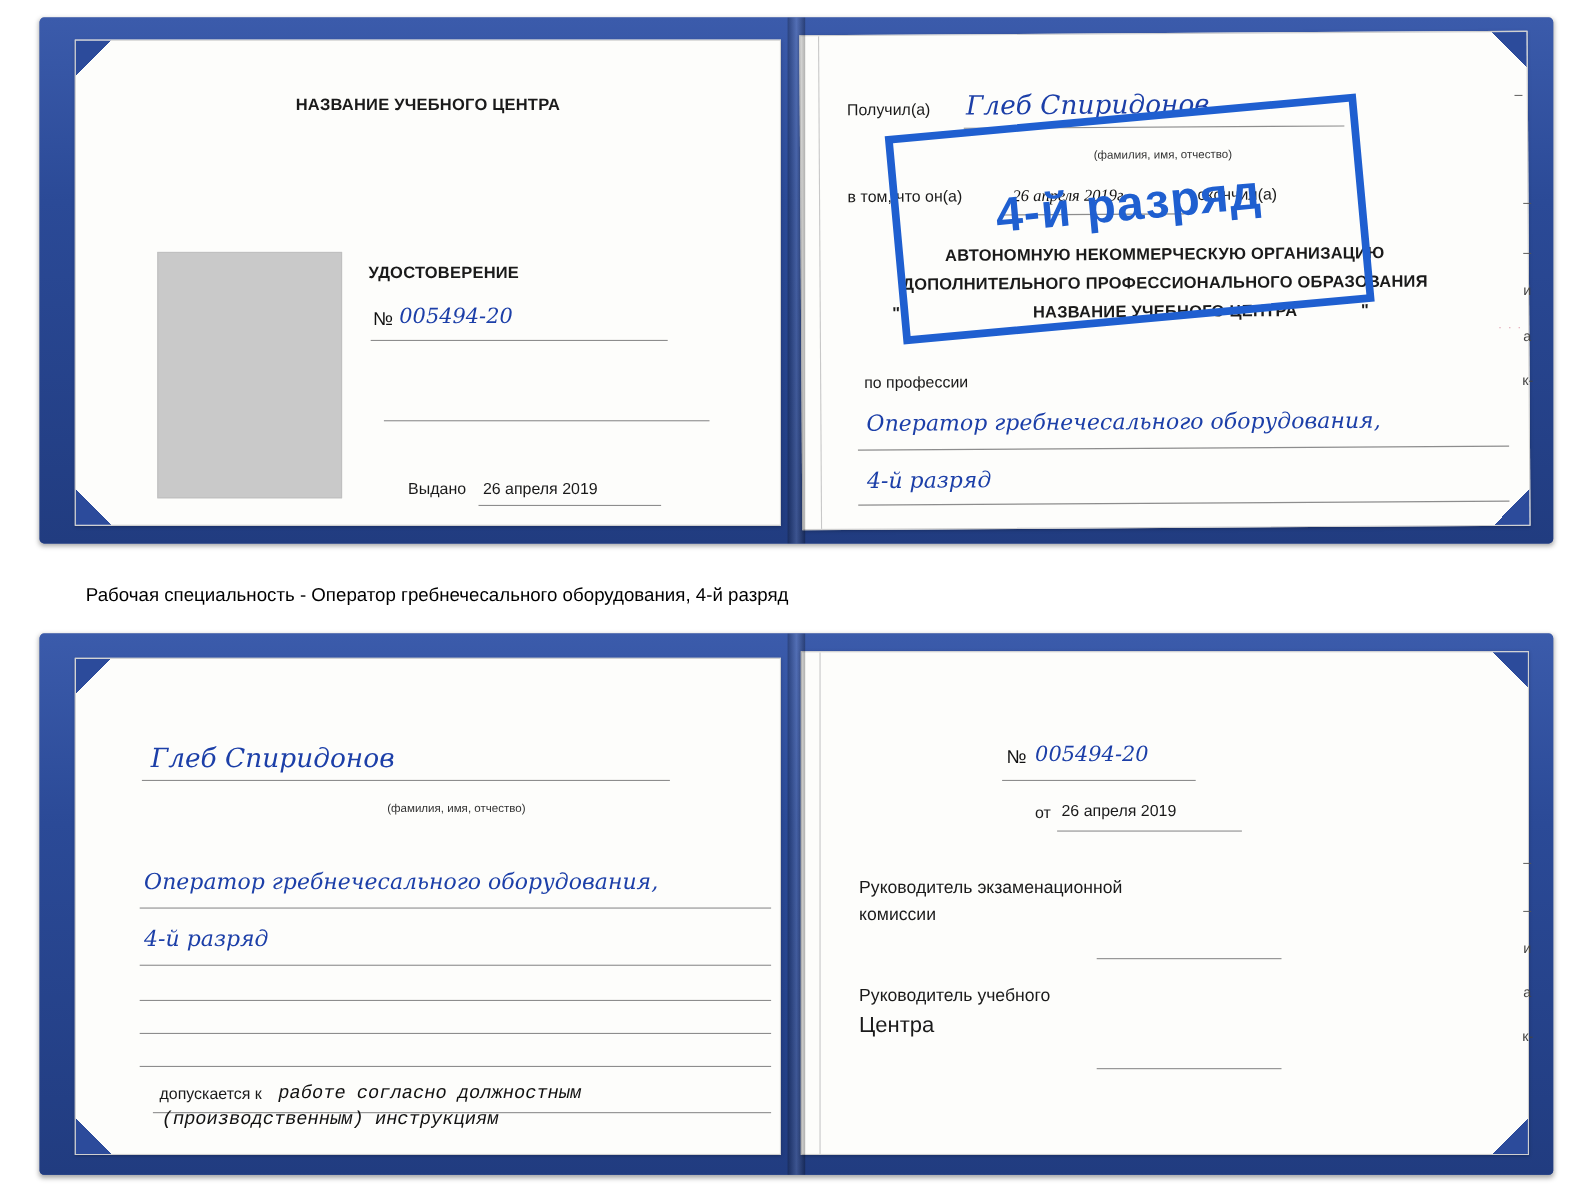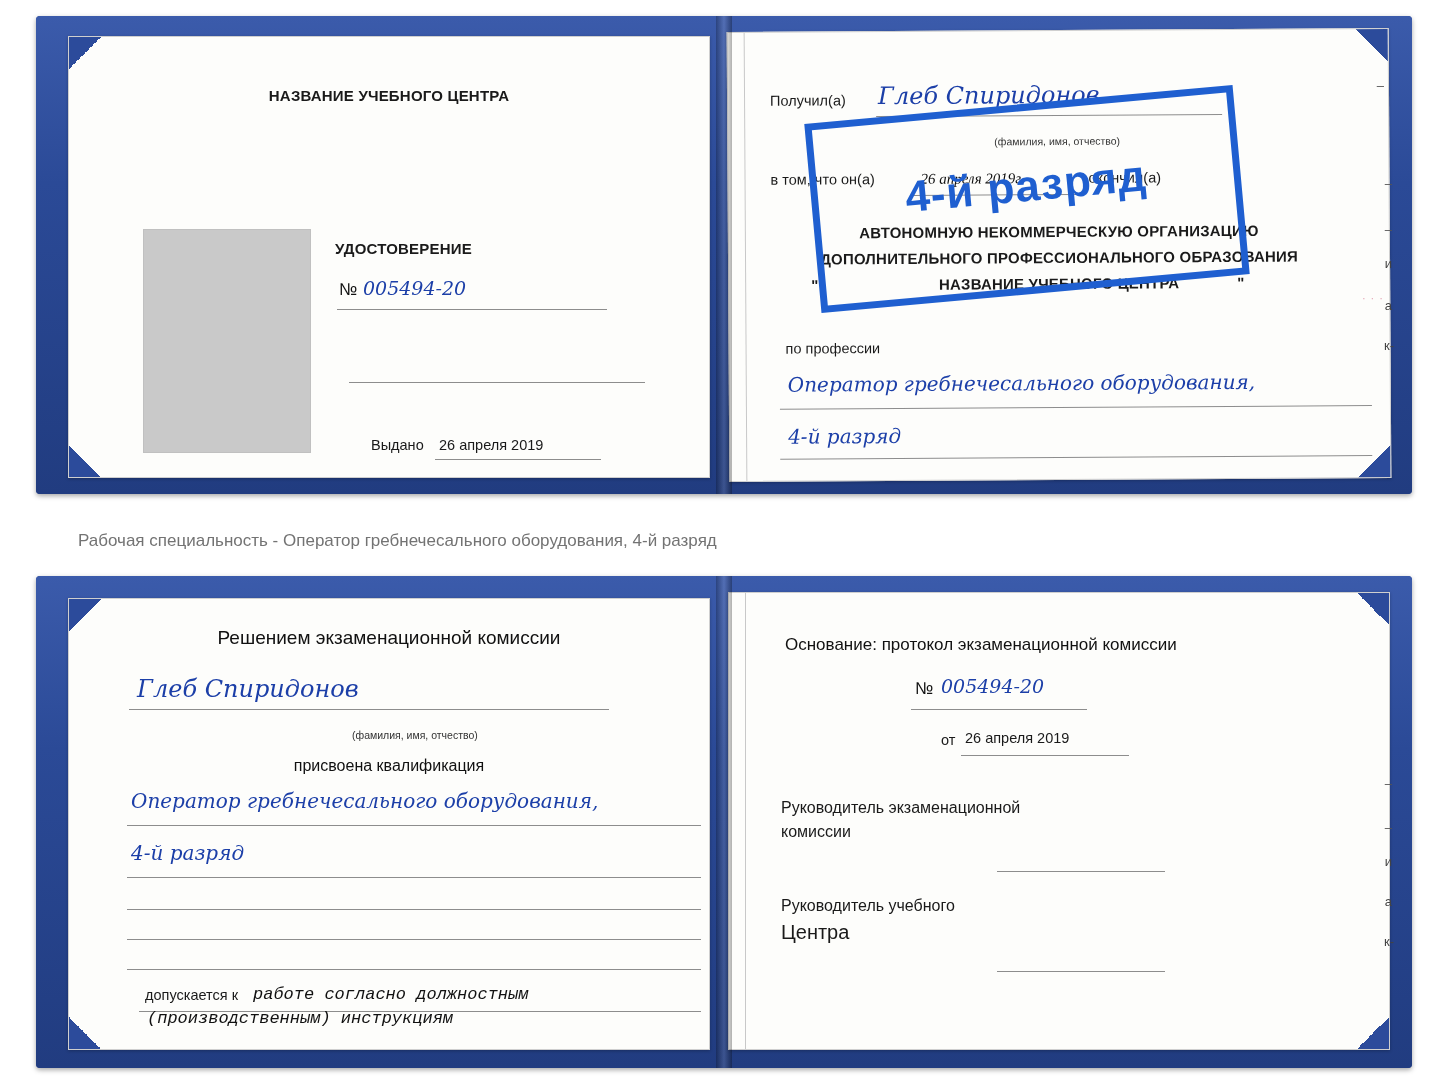--- a/index.html
+++ b/index.html
@@ -145,21 +145,21 @@
     color: #1f5fd0;
     letter-spacing: 1px;
   }
 
   
   .caption {
     position: absolute;
     left: 78px;
     top: 531px;
     font-size: 17px;
-    color: #737373;
+    color: #000000;
     white-space: nowrap;
   }
   .edge-dash {
     position: absolute;
     right: 18px;
     font-size: 13px;
     color: #555;
   }
   .pinkdots {
     position: absolute;
@@ -236,27 +236,25 @@
 
 <div class="stamp">
   <div class="stamp-text">4-й разряд</div>
 </div>
 
 <div class="caption">Рабочая специальность - Оператор гребнечесального оборудования, 4-й разряд</div>
 
 <div class="book bottom">
 
   <div class="page left">
-    <div style="position:absolute; left:0; right:0; top:28px; text-align:center; font-size:19px; color:#111;">Решением экзаменационной комиссии</div>
 
     <div class="hand" style="position:absolute; left:68px; top:76px; font-size:24px;">Глеб Спиридонов</div>
     <div class="rule" style="left:60px; top:110px; width:480px;"></div>
     <div class="lbl-sm" style="position:absolute; left:283px; top:112px;">(фамилия, имя, отчество)</div>
 
-    <div style="position:absolute; left:0; right:0; top:158px; text-align:center; font-size:16px; color:#111;">присвоена квалификация</div>
 
     <div class="hand" style="position:absolute; left:62px; top:190px; font-size:20px;">Оператор гребнечесального оборудования,</div>
     <div class="rule" style="left:58px; top:226px; width:574px;"></div>
     <div class="hand" style="position:absolute; left:62px; top:242px; font-size:20px;">4-й разряд</div>
     <div class="rule" style="left:58px; top:278px; width:574px;"></div>
     <div class="rule" style="left:58px; top:310px; width:574px;"></div>
     <div class="rule" style="left:58px; top:340px; width:574px;"></div>
     <div class="rule" style="left:58px; top:370px; width:574px;"></div>
 
     <div class="lbl" style="position:absolute; left:76px; top:388px;">допускается к</div>
@@ -264,21 +262,20 @@
     <div class="rule" style="left:70px; top:412px; width:562px;"></div>
     <div class="serif-it" style="position:absolute; left:78px; top:410px;">(производственным) инструкциям</div>
 
     <div class="corner" style="left:-1px; top:-1px;"></div>
     <div class="corner" style="left:-1px; bottom:-1px; transform:rotate(-90deg);"></div>
   </div>
 
   <div class="page right">
     <div class="gutter" style="left:16px;"></div>
 
-    <div style="position:absolute; left:56px; top:42px; font-size:17px; color:#111;">Основание: протокол экзаменационной комиссии</div>
 
     <div style="position:absolute; left:186px; top:86px; font-size:17px; color:#111;">№</div>
     <div class="hand" style="position:absolute; left:212px; top:82px;">005494-20</div>
     <div class="rule" style="left:182px; top:116px; width:176px;"></div>
 
     <div class="lbl" style="position:absolute; left:212px; top:139px;">от</div>
     <div class="lbl" style="position:absolute; left:236px; top:137px;">26 апреля 2019</div>
     <div class="rule" style="left:232px; top:162px; width:168px;"></div>
 
     <div class="lbl" style="position:absolute; left:52px; top:206px; font-size:16px;">Руководитель экзаменационной</div>

